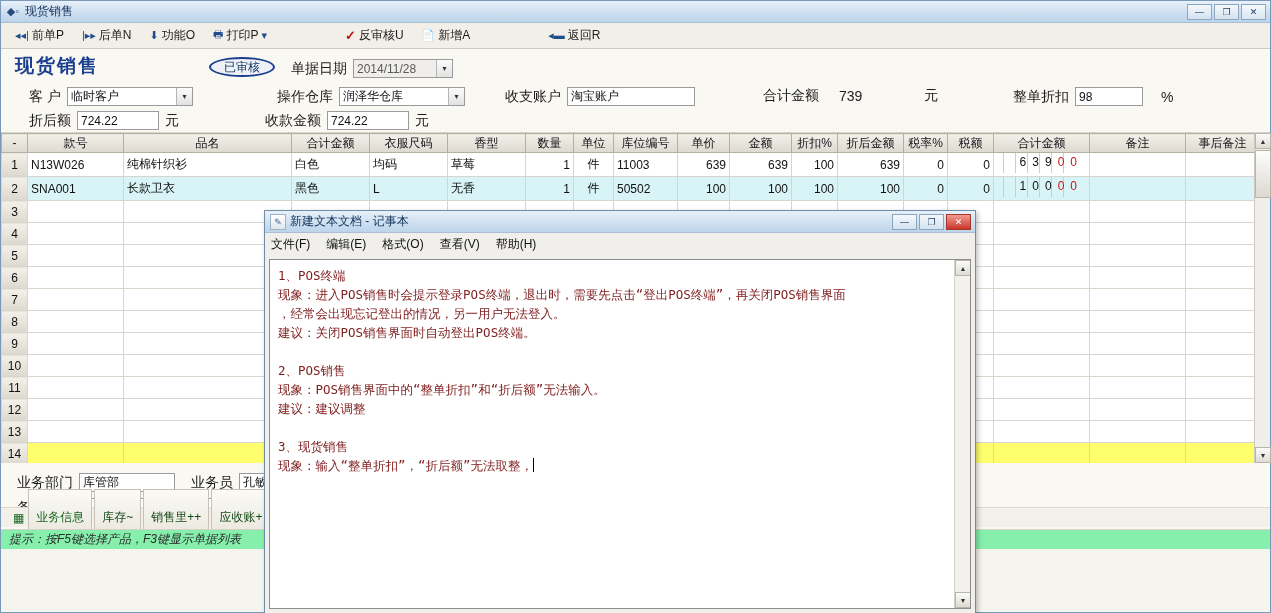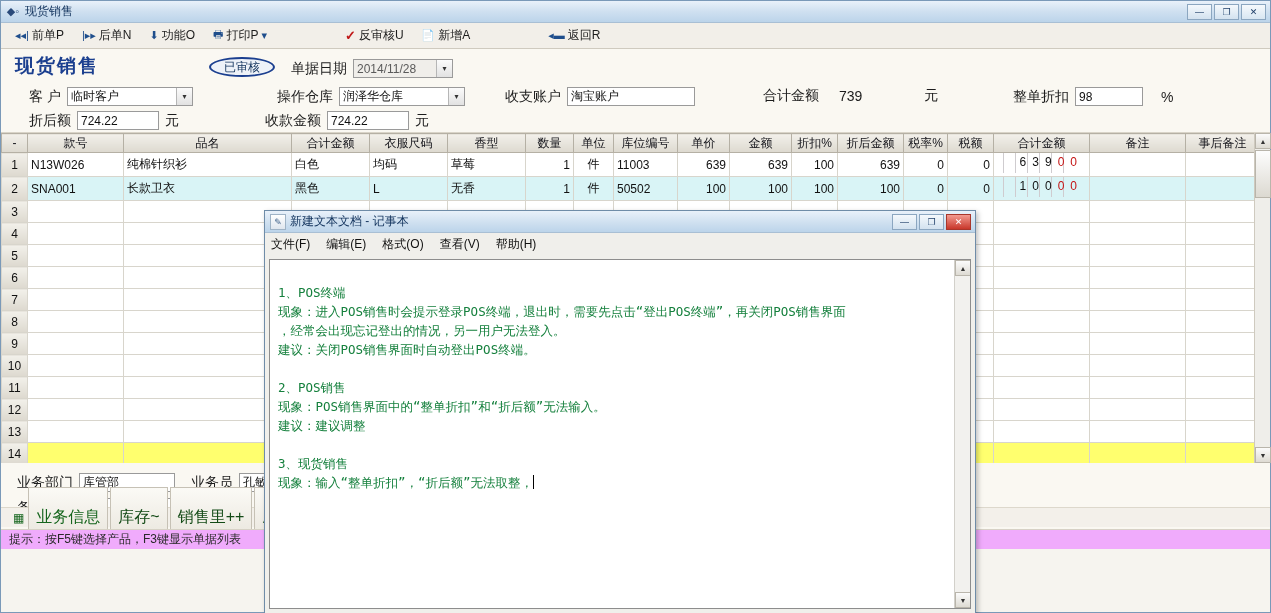--- a/index.html
+++ b/index.html
@@ -194,30 +194,30 @@
   .footer { position: relative; height: 86px; background: #faf8f2; }
   .f-cell { position: absolute; display: flex; align-items: center; gap: 6px; justify-content: flex-end; }
   .tabsbar {
     position: absolute; left: 0; bottom: 22px; width: 100%;
     height: 20px; display: flex; align-items: center; gap: 2px;
     padding-left: 12px;
     border-top: 1px solid #ddd8cc;
     background: #f3f0ea;
   }
   .tabsbar .tab {
-    padding: 19px 7px; font-size: 16px; color: #134a16;
+    padding: 19px 7px; font-size: 12px; color: #134a16;
     border: 1px solid #c6c1b5; background: linear-gradient(to bottom,#fbfaf6,#e7e3d9);
   }
   .tabsbar .tab.green { color: #15651d; }
   .statusbar {
     position: absolute; left: 0; bottom: 0; width: 100%;
-    height: 20px; background: #f0abfc;
+    height: 20px; background: #86efac;
     border-top: 1px solid #d6d1c5;
     display: flex; align-items: center;
-    padding-left: 8px; font-size: 12px; color: #2a2a2a;
+    padding-left: 8px; font-size: 12px; color: #2a2a2a; font-style: italic;
   }
 
   
   .notepad {
     position: absolute;
     left: 263px; top: 209px;
     width: 712px; height: 404px;
     background: #f0efeb;
     border: 1px solid #6f8ca8;
     box-shadow: 2px 2px 5px rgba(0,0,0,0.25);
@@ -253,25 +253,25 @@
     font-size: 12px; color: #111;
     background: #f0efeb;
   }
   .np-body {
     position: absolute; left: 4px; right: 4px; top: 48px; bottom: 4px;
     background: #fff; border: 1px solid #8d8d8d;
     overflow: hidden;
   }
   .np-text {
     position: absolute; left: 0; top: 0; right: 17px; bottom: 0;
-    padding: 23px 8px;
+    padding: 6px 8px;
     font-family: "DejaVu Sans Mono", monospace;
     font-size: 12.5px;
     line-height: 19px;
-    color: #15803d;
+    color: #7f1d1d;
     white-space: pre-wrap;
     overflow: hidden;
   }
   .np-scroll {
     position: absolute; right: 0; top: 0; width: 16px; bottom: 0;
     background: #f2f1ee; border-left: 1px solid #d2d0ca;
   }
   .np-scroll .s-btn {
     width: 16px; height: 16px;
     background: linear-gradient(to bottom,#fbfbfb,#dedbd3);

